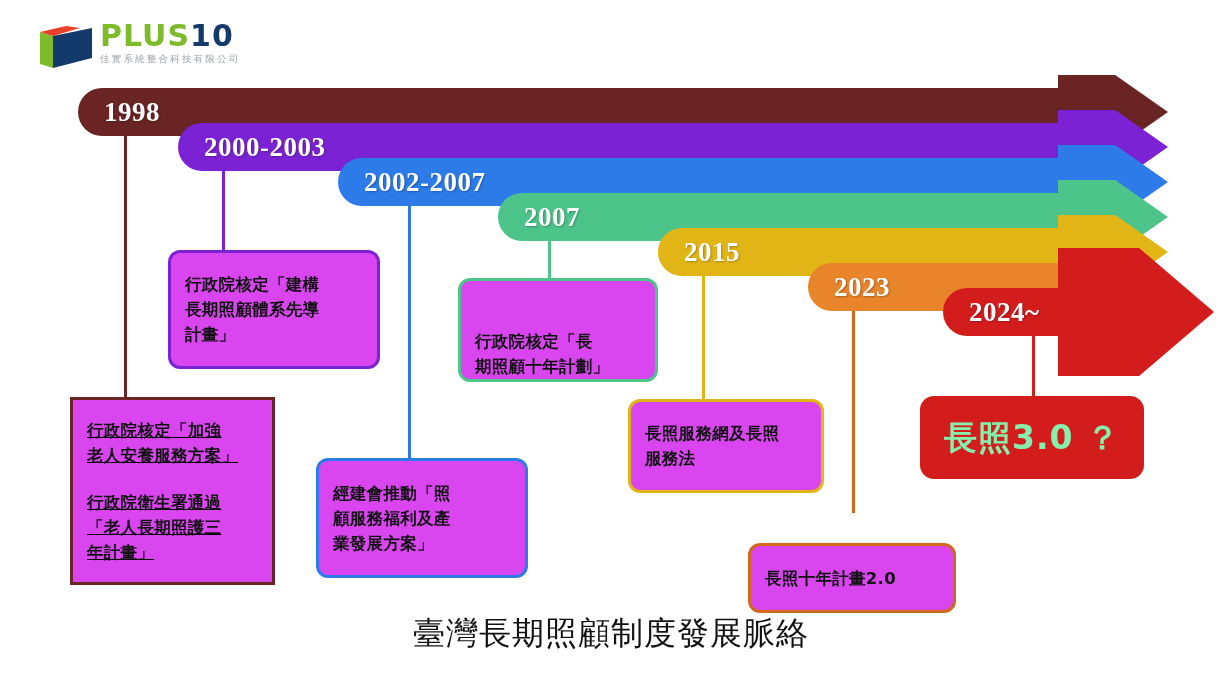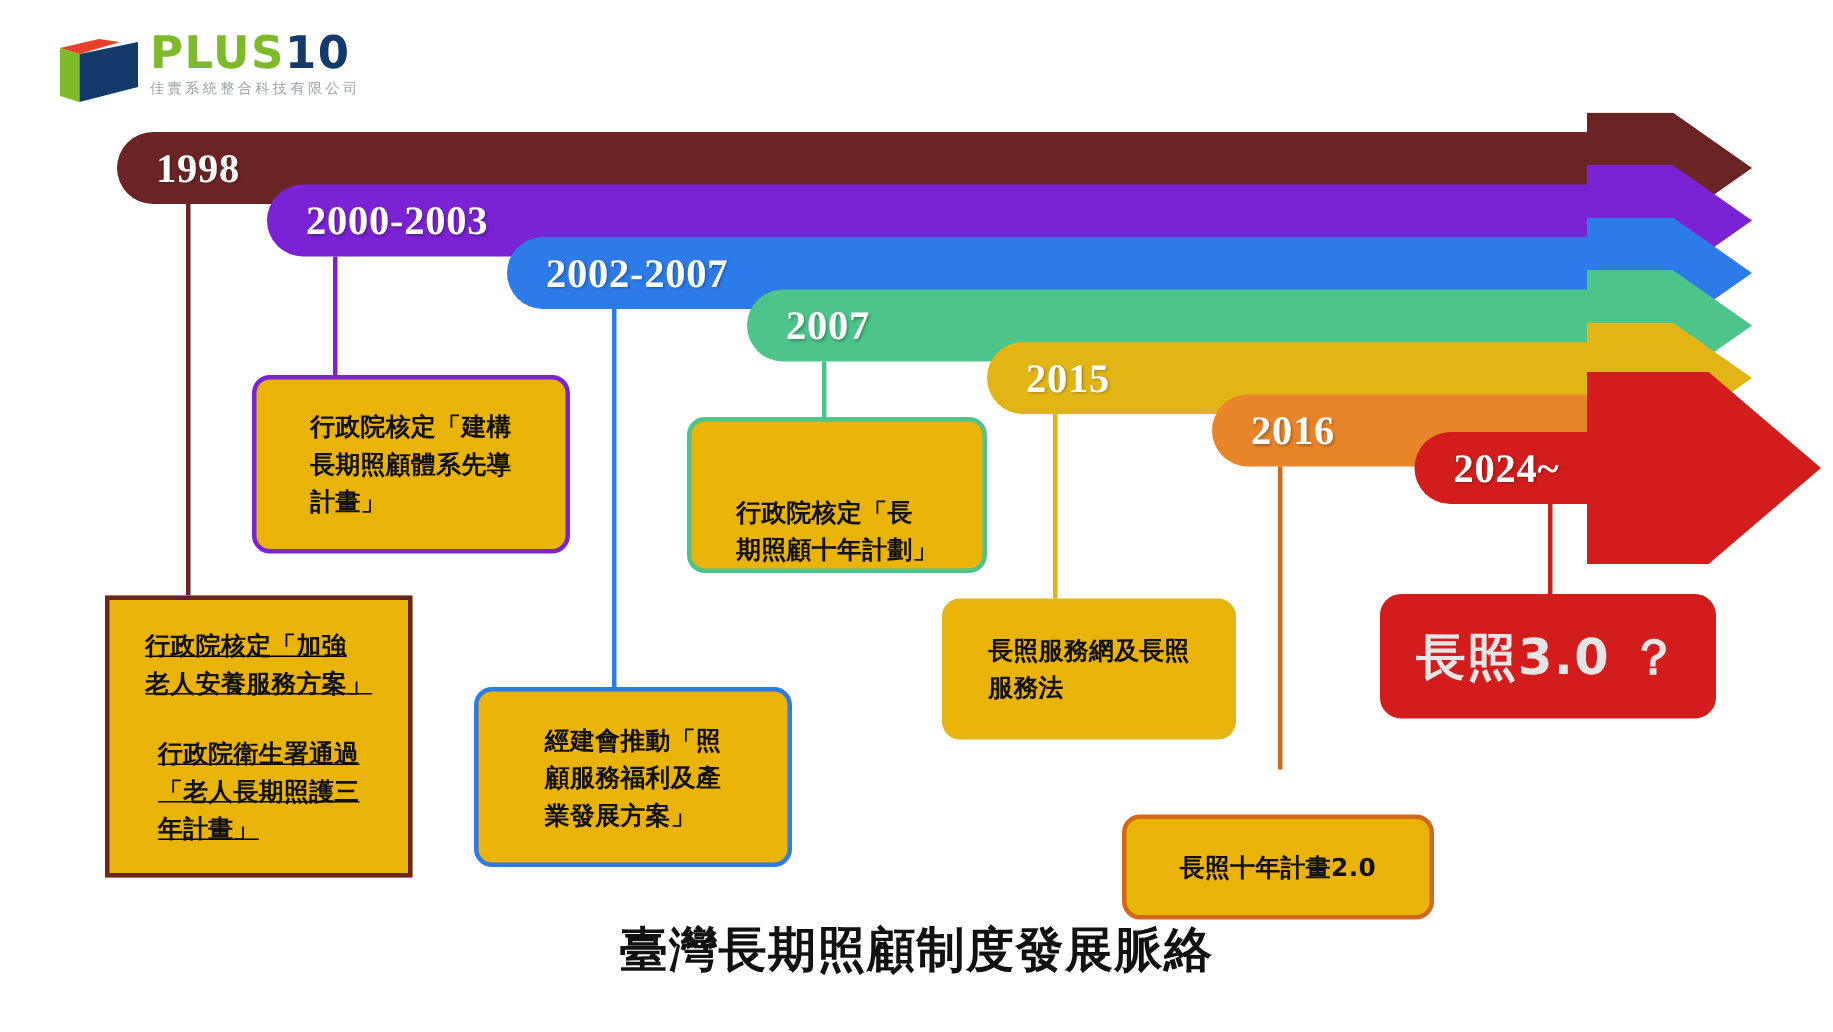--- a/index.html
+++ b/index.html
@@ -44,41 +44,40 @@
     font-weight: 700; font-size: 27px; color: #ffffff;
     text-shadow: 1px 1px 2px rgba(0,0,0,.28);
     white-space: nowrap; letter-spacing: .5px;
   }
 
   
   .connector { position: absolute; width: 3px; }
 
   
   .callout {
-    position: absolute; background: #eab308;
+    position: absolute; background: #d946ef;
     border: 3px solid #000; border-radius: 12px;
     display: flex; flex-direction: column; justify-content: center;
     padding: 10px 14px;
-    align-items: center;
   }
   .callout p {
     font-family: "DejaVu Sans", sans-serif;
     font-weight: 700; color: #111;
     font-size: 16.5px; line-height: 25px; letter-spacing: .3px;
   }
   .callout p + p { margin-top: 22px; }
   .callout.sq { border-radius: 0; }
-  .callout.filled p { color: #e5e5e5; }
+  .callout.filled p { color: #86efac; }
 
   
   #title {
     position: absolute; left: 0; top: 612px; width: 1222px;
     text-align: center;
     font-family: "DejaVu Sans", sans-serif;
-    font-weight: 700; font-size: 32px; color: #111; letter-spacing: 1px;
+    font-weight: 400; font-size: 32px; color: #111; letter-spacing: 1px;
   }
 </style>
 </head>
 <body>
 
 <div id="stage">
 
   <div id="logo">
     <svg id="logo-mark" viewBox="0 0 58 44">
       <polygon points="4,8 4,40 17,44 17,12" fill="#7DBB2A"></polygon>
@@ -114,21 +113,21 @@
         <div class="bar-year">2007</div>
       </div>
       <div class="bar" style="left: 658px; top: 228px; width: 405px; z-index: 14;">
         <div class="bar-body" style="background: rgb(226, 181, 23);"></div>
         <div class="bar-head" style="background: rgb(226, 181, 23); left: 400px;"></div>
         <div class="bar-year">2015</div>
       </div>
       <div class="bar" style="left: 808px; top: 263px; width: 255px; z-index: 15;">
         <div class="bar-body" style="background: rgb(232, 132, 42);"></div>
         <div class="bar-head" style="background: rgb(232, 132, 42); left: 250px;"></div>
-        <div class="bar-year">2016</div>
+        <div class="bar-year">2023</div>
       </div>
       <div class="bar" style="left: 943px; top: 288px; width: 120px; z-index: 16;">
         <div class="bar-body" style="background: rgb(211, 29, 29);"></div>
         <div class="bar-head" style="background: rgb(211, 29, 29); left: 115px; top: -40px; height: 128px; width: 156px;"></div>
         <div class="bar-year">2024~</div>
       </div>
     </div>
   <div id="connectors-layer">
       <div class="connector" style="left: 124px; top: 136px; height: 261px; background: rgb(107, 36, 36); z-index: 5;"></div>
       <div class="connector" style="left: 222px; top: 171px; height: 79px; background: rgb(123, 35, 212); z-index: 5;"></div>

